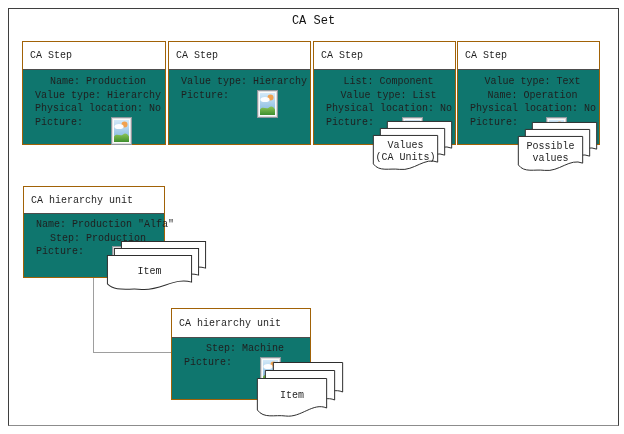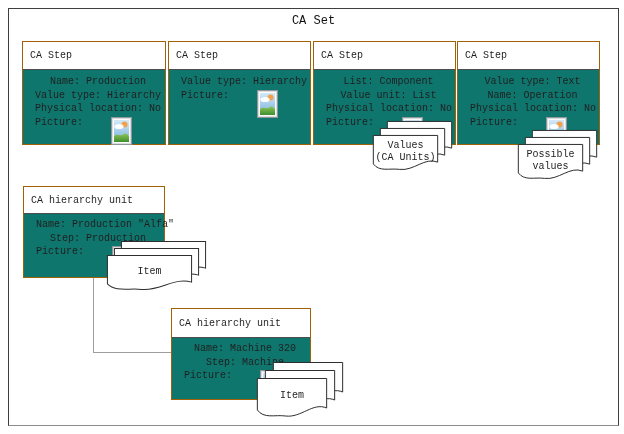--- a/index.html
+++ b/index.html
@@ -81,21 +81,21 @@
             <use href="#pic-sym" width="21" height="28"></use>
           </svg>
       </div>
     </div>
   </div>
 
   <div class="box step" style="left:313px;top:41px;width:143px;height:104px;">
     <div class="box-header">CA Step</div>
     <div class="box-body">
       <div class="line">List: Component</div>
-      <div class="line">Value unit: List</div>
+      <div class="line">Value type: List</div>
       <div class="line">Physical location: No</div>
       <div class="pic-row">
         <span class="line">Picture:</span>
         <svg class="pic">
             <use href="#pic-sym" width="21" height="28"></use>
           </svg>
       </div>
     </div>
   </div>
 
@@ -127,21 +127,20 @@
         <svg class="pic">
             <use href="#pic-sym" width="21" height="28"></use>
           </svg>
       </div>
     </div>
   </div>
 
   <div class="box unit" style="left:171px;top:308px;width:140px;height:92px;">
     <div class="box-header" style="height:29px;">CA hierarchy unit</div>
     <div class="box-body" style="padding-top:4px;">
-      <div class="line">Name: Machine 320</div>
       <div class="line">Step: Machine</div>
       <div class="pic-row">
         <span class="line">Picture:</span>
         <svg class="pic">
             <use href="#pic-sym" width="21" height="28"></use>
           </svg>
       </div>
     </div>
   </div>
 
@@ -154,21 +153,21 @@
     </svg>
     <svg class="sheet" style="left:0;top:14px;width:65px;height:38px;" viewBox="0 0 100 42" preserveAspectRatio="none">
       <path d="M0.5,0.5 L99.5,0.5 L99.5,30 C80,24 63,40 41,38 C25,36.5 10,41 0.5,32 Z" fill="#ffffff" stroke="#2e2e2e" vector-effect="non-scaling-stroke"></path>
     </svg>
     <div class="stack-label" style="left:0;top:14px;width:65px;height:33px;">
       <div>Values</div>
       <div>(CA Units)</div>
     </div>
   </div>
 
-  <div class="stack" style="left:518px;top:130px;width:79px;height:58px;">
+  <div class="stack" style="left:518px;top:122px;width:79px;height:58px;">
     <svg class="sheet" style="left:14px;top:0;width:65px;height:38px;" viewBox="0 0 100 42" preserveAspectRatio="none">
       <path d="M0.5,0.5 L99.5,0.5 L99.5,30 C80,24 63,40 41,38 C25,36.5 10,41 0.5,32 Z" fill="#ffffff" stroke="#2e2e2e" vector-effect="non-scaling-stroke"></path>
     </svg>
     <svg class="sheet" style="left:7px;top:7px;width:65px;height:38px;" viewBox="0 0 100 42" preserveAspectRatio="none">
       <path d="M0.5,0.5 L99.5,0.5 L99.5,30 C80,24 63,40 41,38 C25,36.5 10,41 0.5,32 Z" fill="#ffffff" stroke="#2e2e2e" vector-effect="non-scaling-stroke"></path>
     </svg>
     <svg class="sheet" style="left:0;top:14px;width:65px;height:38px;" viewBox="0 0 100 42" preserveAspectRatio="none">
       <path d="M0.5,0.5 L99.5,0.5 L99.5,30 C80,24 63,40 41,38 C25,36.5 10,41 0.5,32 Z" fill="#ffffff" stroke="#2e2e2e" vector-effect="non-scaling-stroke"></path>
     </svg>
     <div class="stack-label" style="left:0;top:14px;width:65px;height:33px;">

